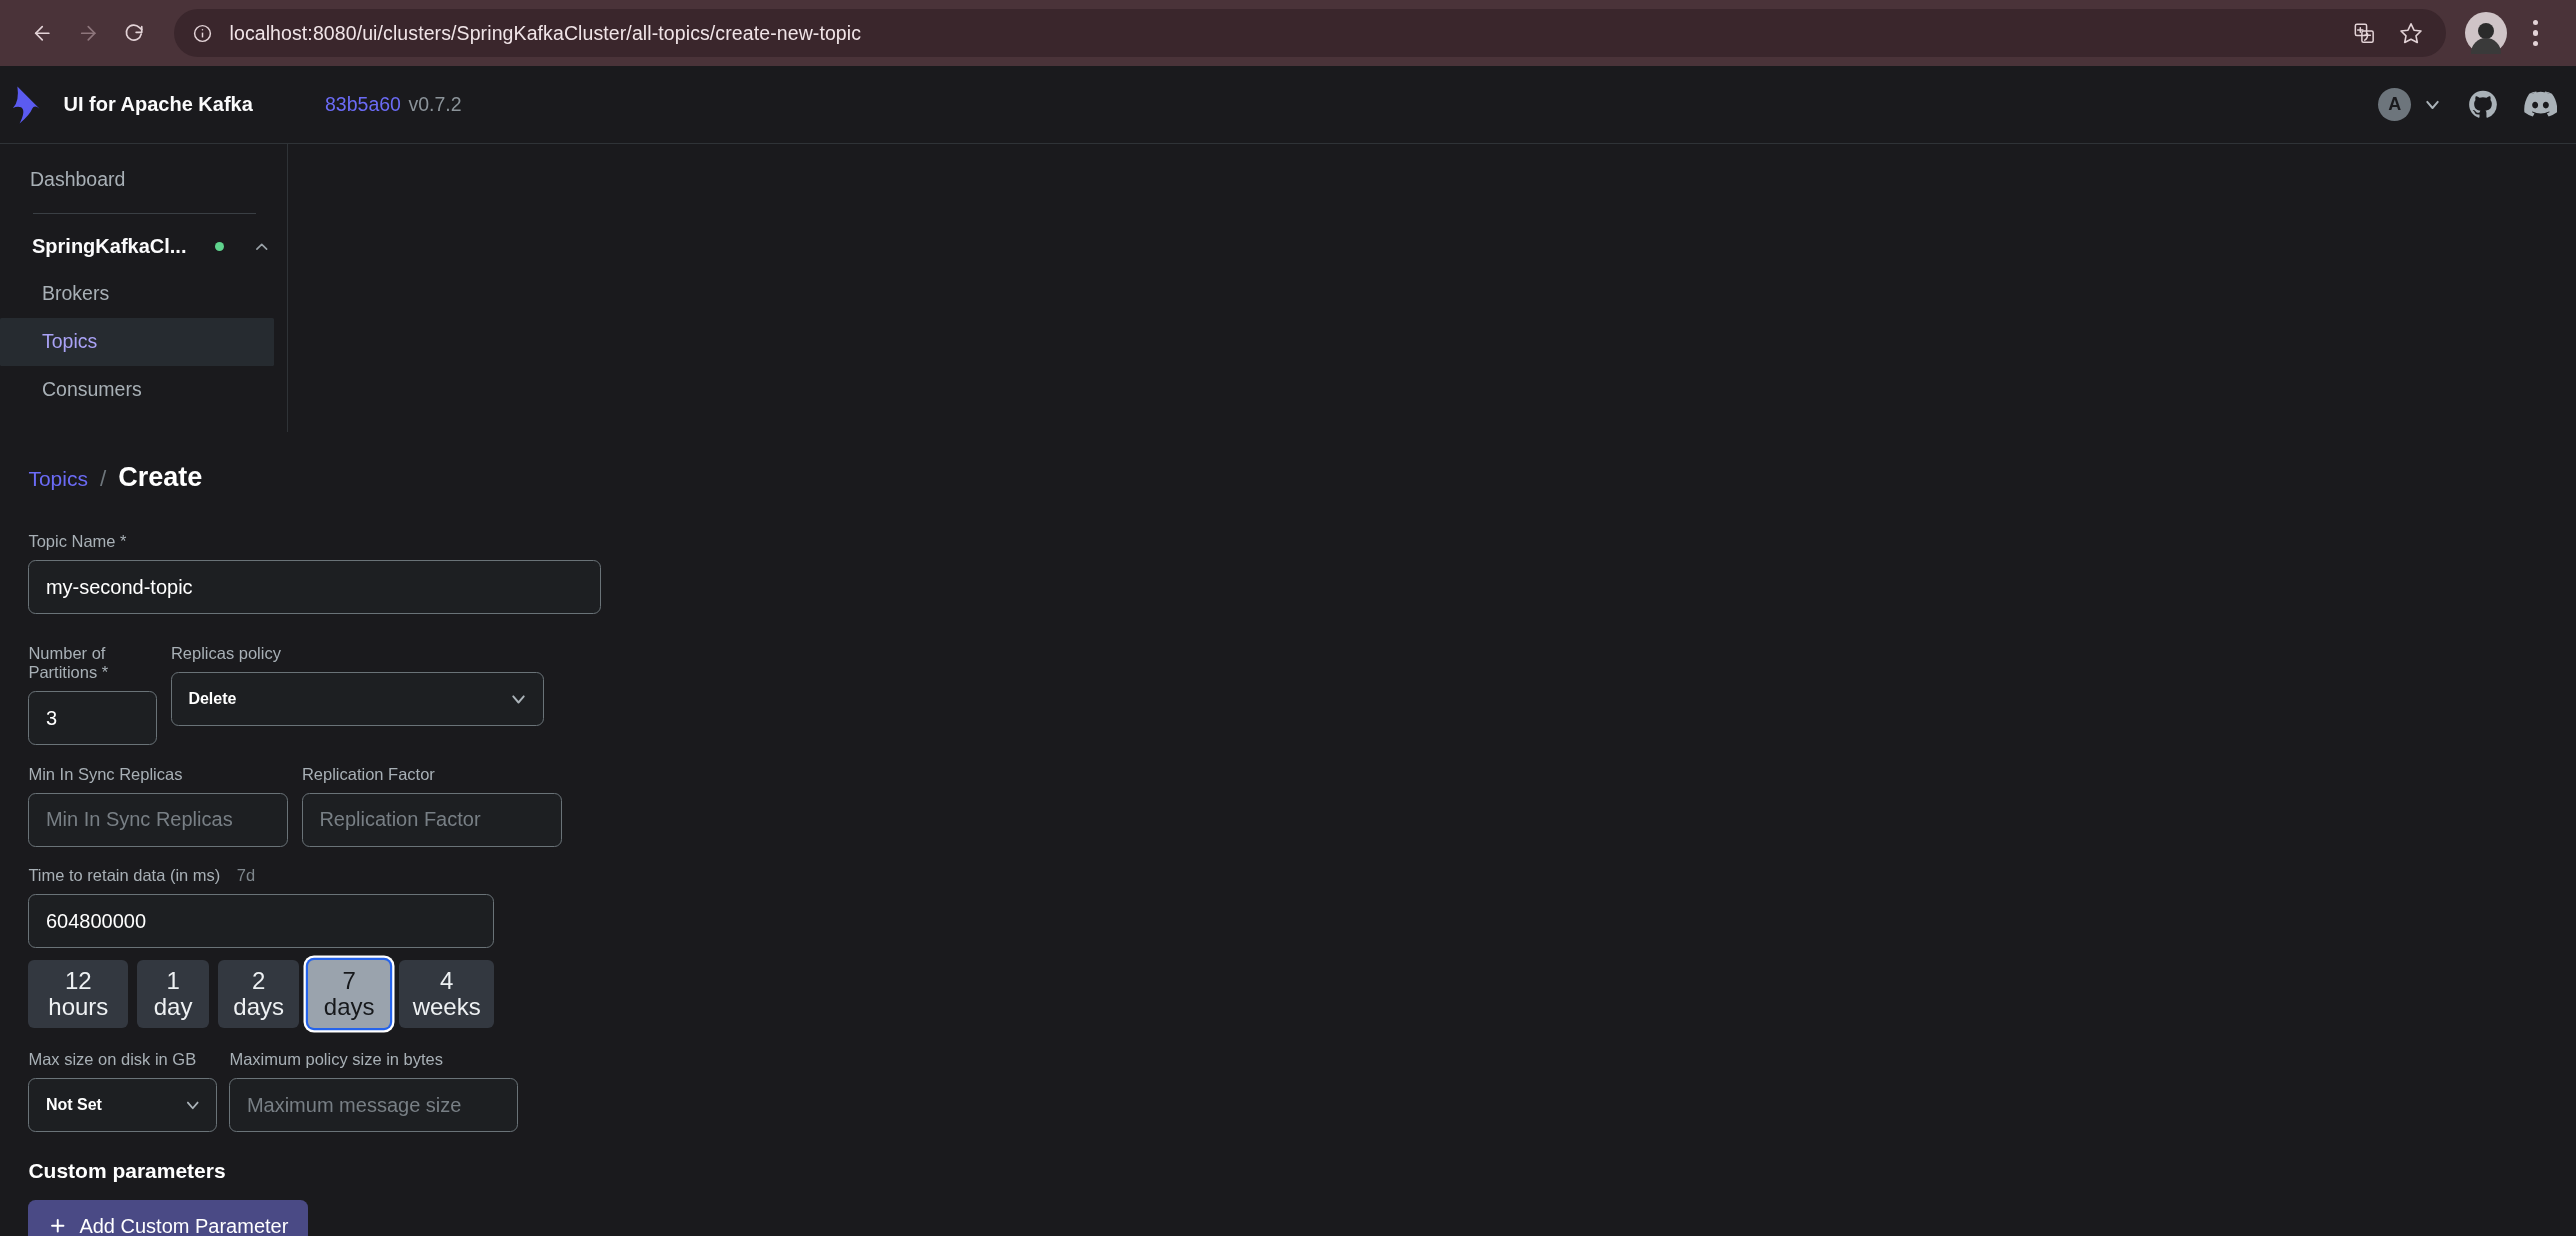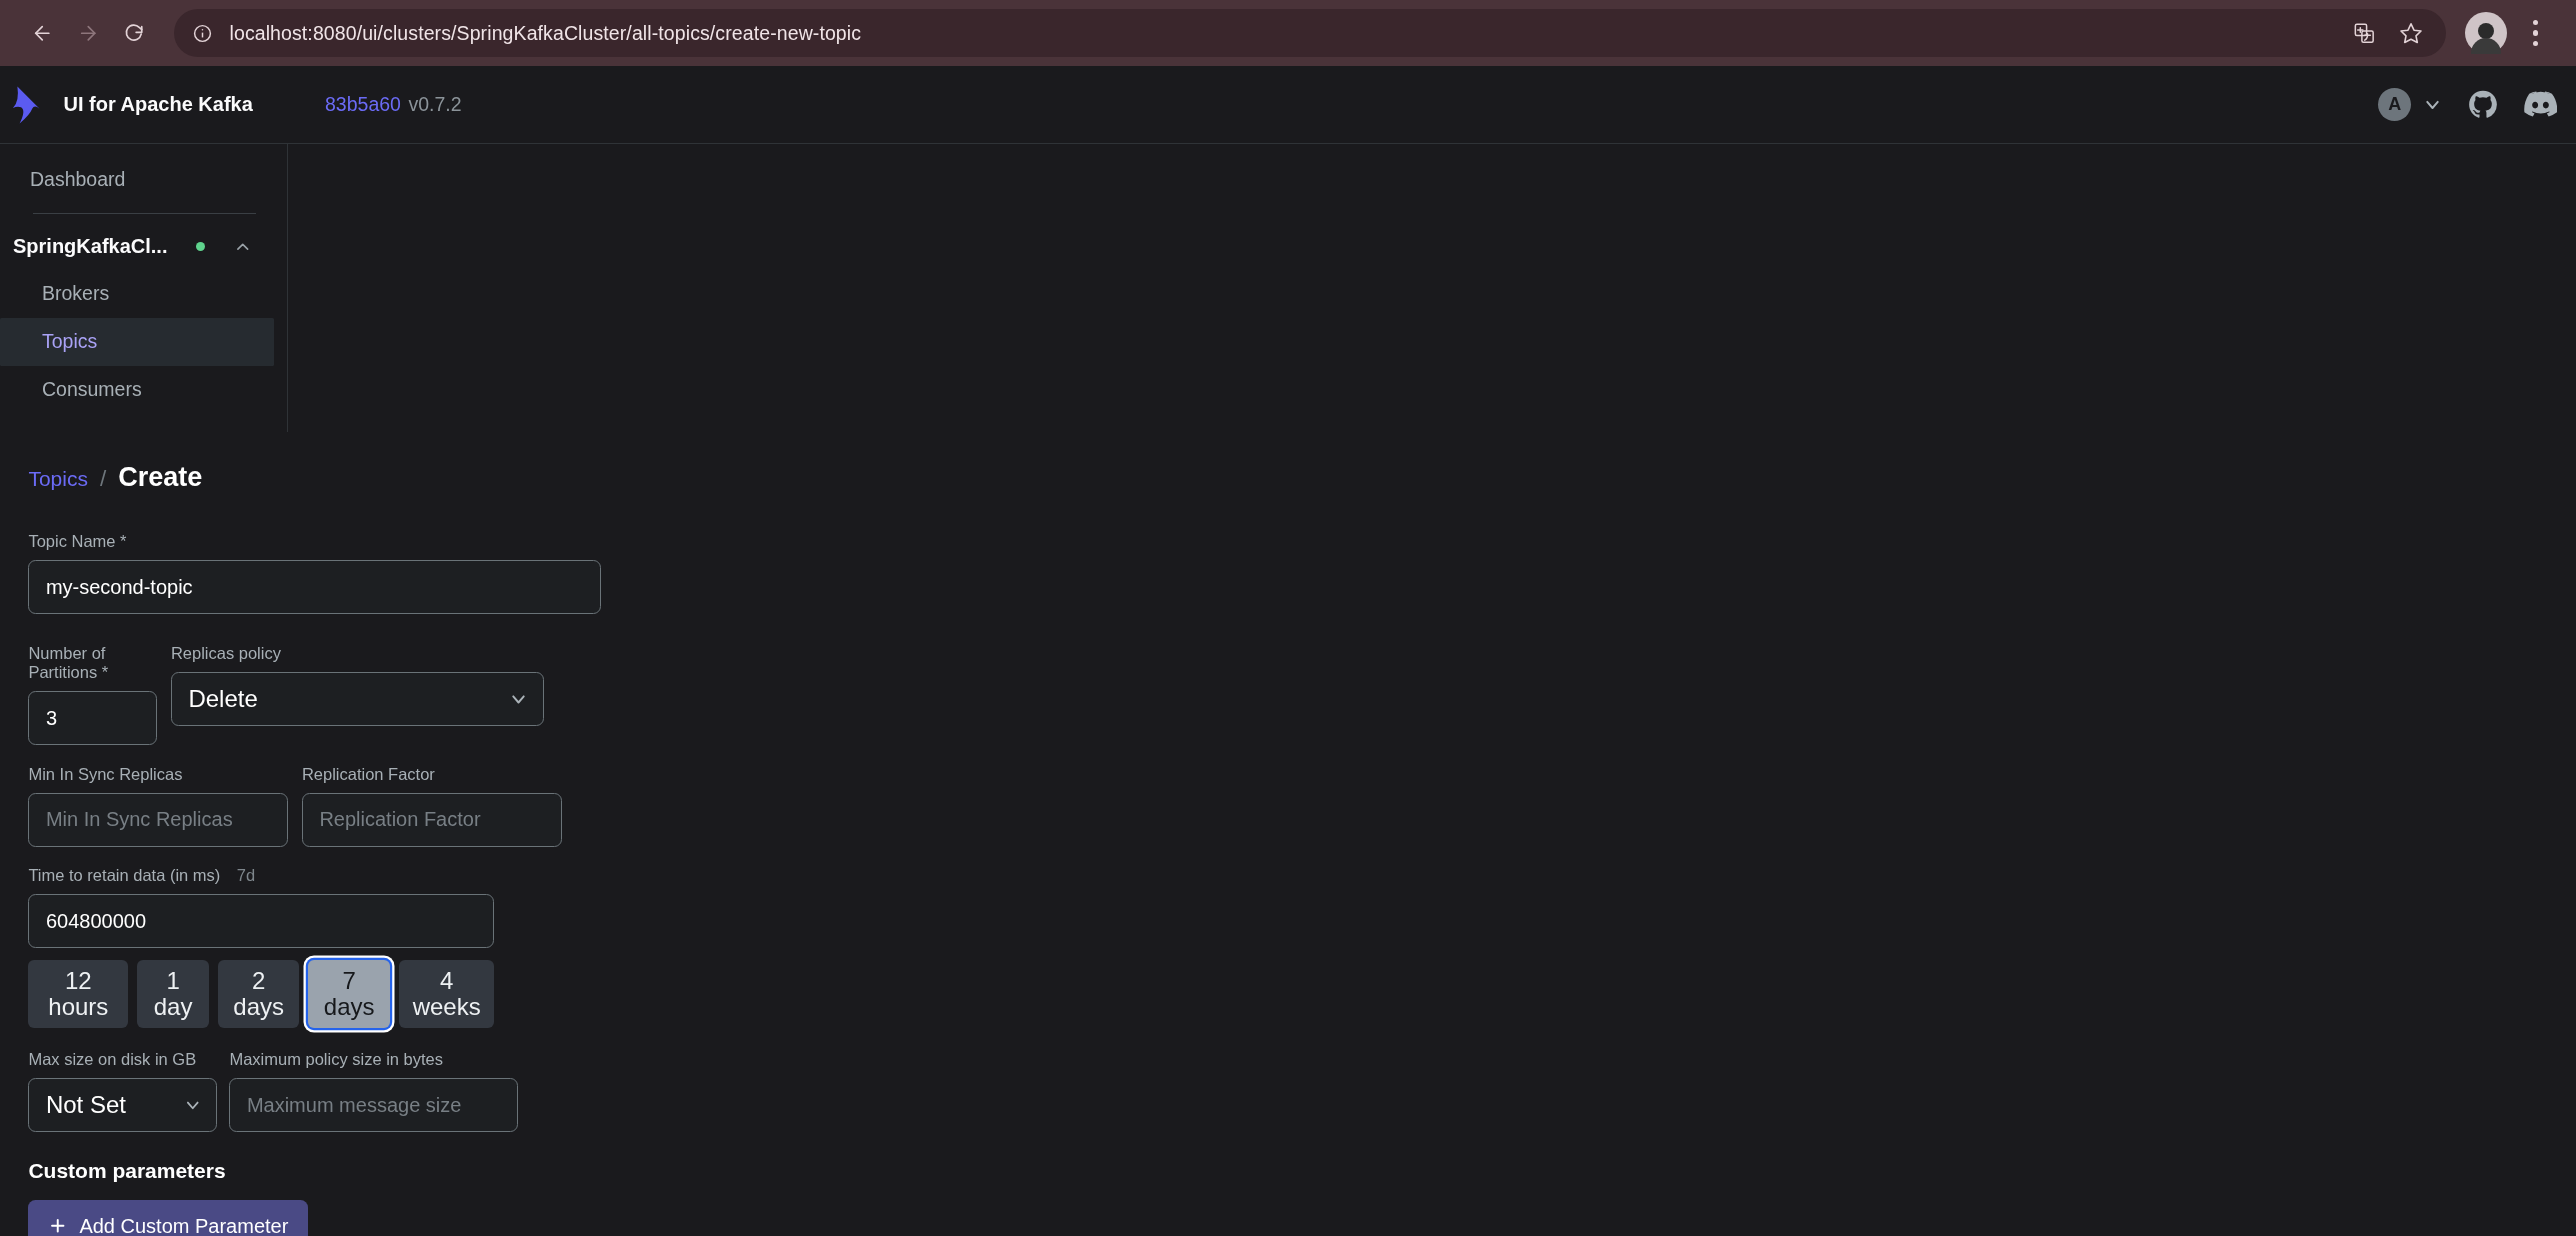--- a/index.html
+++ b/index.html
@@ -138,21 +138,21 @@
     font-size: 19.5px;
   }
   .side-divider {
     height: 0.7px;
     background: #3a3f44;
     margin: 10.5px 31px 10.5px 33px;
   }
   .cluster-row {
     height: 46px;
     display: flex; align-items: center;
-    padding-left: 13px;
+    padding-left: 32px;
     gap: 12px;
   }
   .cluster-name {
     color: #fbfbfc; font-size: 20px; font-weight: bold;
     white-space: nowrap;
   }
   .cluster-dot {
     width: 9px; height: 9px; border-radius: 50%;
     background: #5fd38d;
     margin-left: 16.5px;
@@ -208,24 +208,25 @@
   .select-wrap .chev {
     position: absolute; right: 15px; top: 50%; transform: translateY(-50%);
     color: #aab2b8; pointer-events:none; display:flex;
   }
   .select-like {
     background: #1d1f22;
     border: 0.7px solid #6a7378;
     border-radius: 7.5px;
     height: 54px;
     color: #ffffff;
-    font-size: 24px;
+    font-size: 16px;
     padding: 0 42px 0 16.5px;
     display: flex; align-items: center;
     width: 100%;
+    font-weight: bold;
   }
 
   .chips { display: flex; gap: 9px; margin-top: 12px; }
   .chip {
     background: #333840;
     color: #eef1f3;
     border: none;
     border-radius: 6px;
     font-size: 24px;
     padding: 7.5px 12px;

